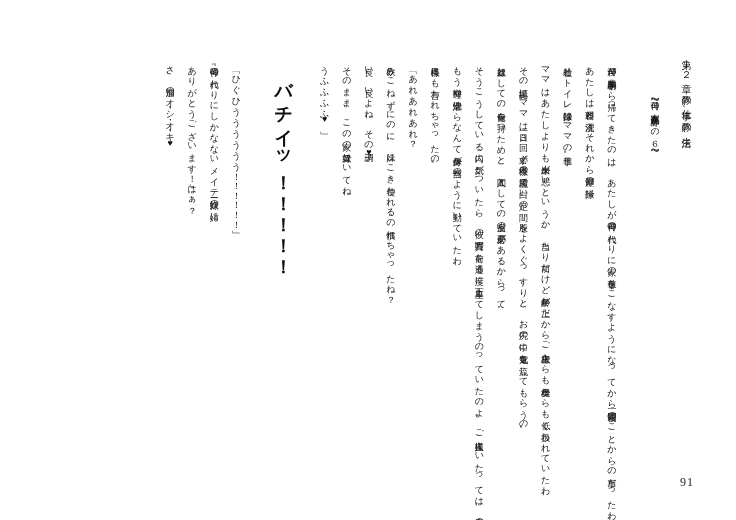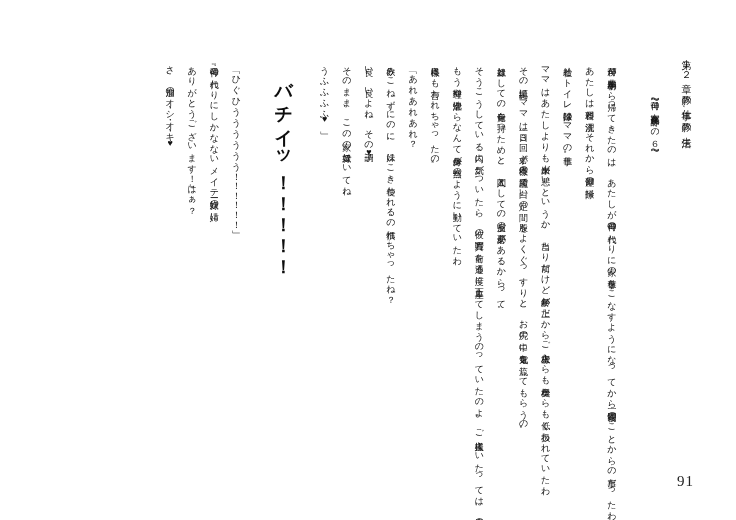--- a/index.html
+++ b/index.html
@@ -77,21 +77,21 @@
     letter-spacing: 3px;
     margin-left: 22px;
     margin-right: 10px;
     padding-top: 18px;
     color: #0d0d0d;
   }
   #page-number {
     position: absolute;
     right: 42px;
     bottom: 30px;
-    font-size: 15px;
+    font-size: 12px;
     font-family: "Liberation Serif", "DejaVu Serif", serif;
     color: #222;
     letter-spacing: 1px;
   }
 </style>
 </head>
 <body>
 
 <div id="page">
   <div id="paper"></div>

